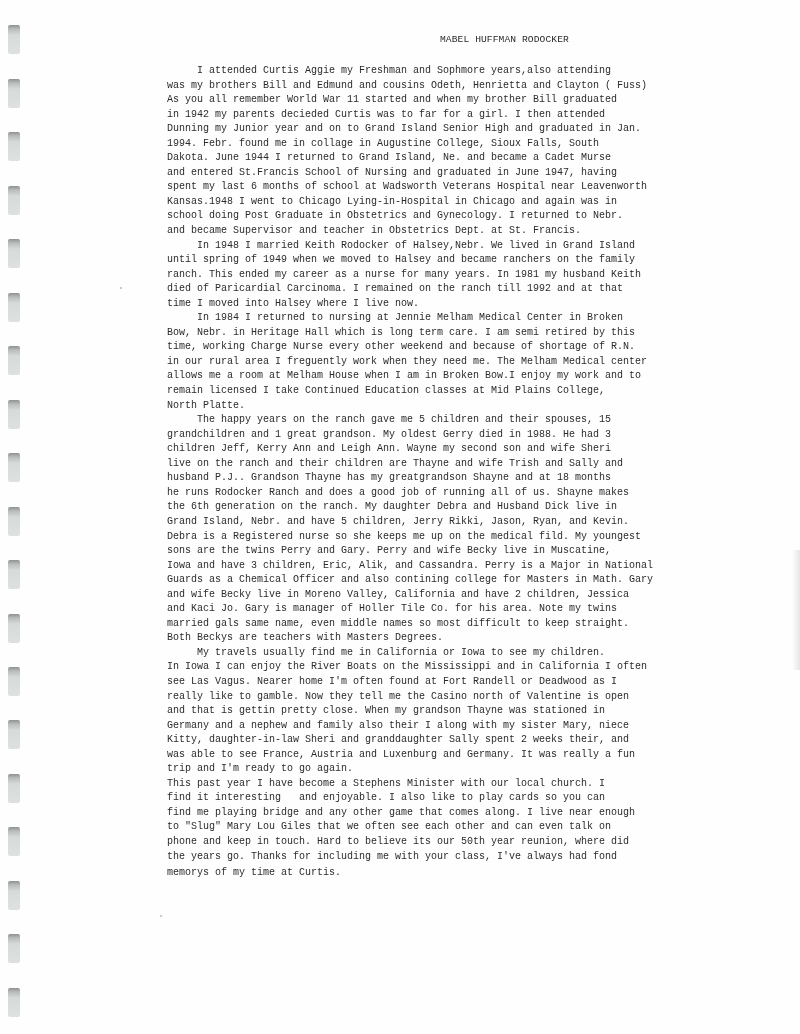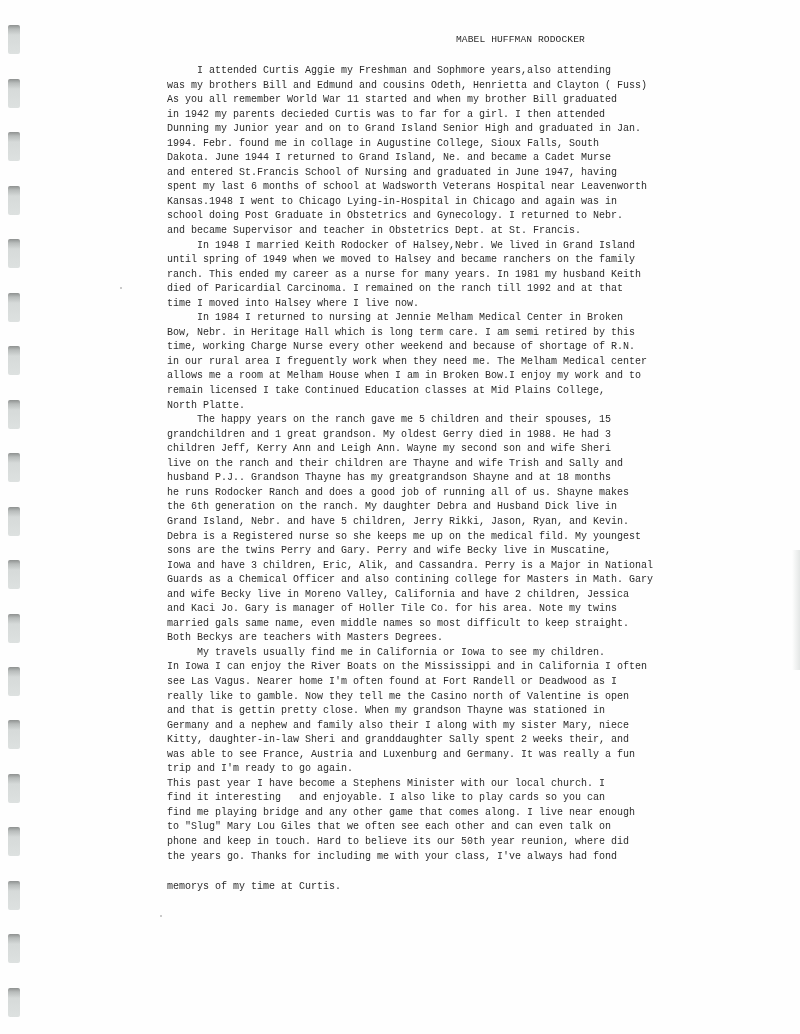--- a/index.html
+++ b/index.html
@@ -36,21 +36,21 @@
     .right-shadow {
       position: absolute;
       right: 0;
       top: 550px;
       width: 8px;
       height: 120px;
       background: linear-gradient(to right, rgba(235,237,236,0), rgba(225,228,227,0.9));
     }
     .title {
       position: absolute;
-      left: 456px;
+      left: 440px;
       top: 34px;
       font-family: "Liberation Mono", "DejaVu Sans Mono", monospace;
       font-size: 9.6px;
       color: #2a2a2a;
       letter-spacing: 0.1px;
       white-space: pre;
     }
     .body-text {
       position: absolute;
       left: 167px;
@@ -59,21 +59,21 @@
       font-size: 10px;
       line-height: 14.55px;
       color: #2b2b2b;
       white-space: pre;
     }
     .line {
       display: block;
       height: 14.55px;
     }
     .line.last {
-      margin-top: 16px;
+      margin-top: 2px;
     }
     .stray-mark {
       position: absolute;
       width: 2px; height: 2px;
       background: #b8b8b8;
       border-radius: 1px;
     }
   </style>
 </head>
 <body>

